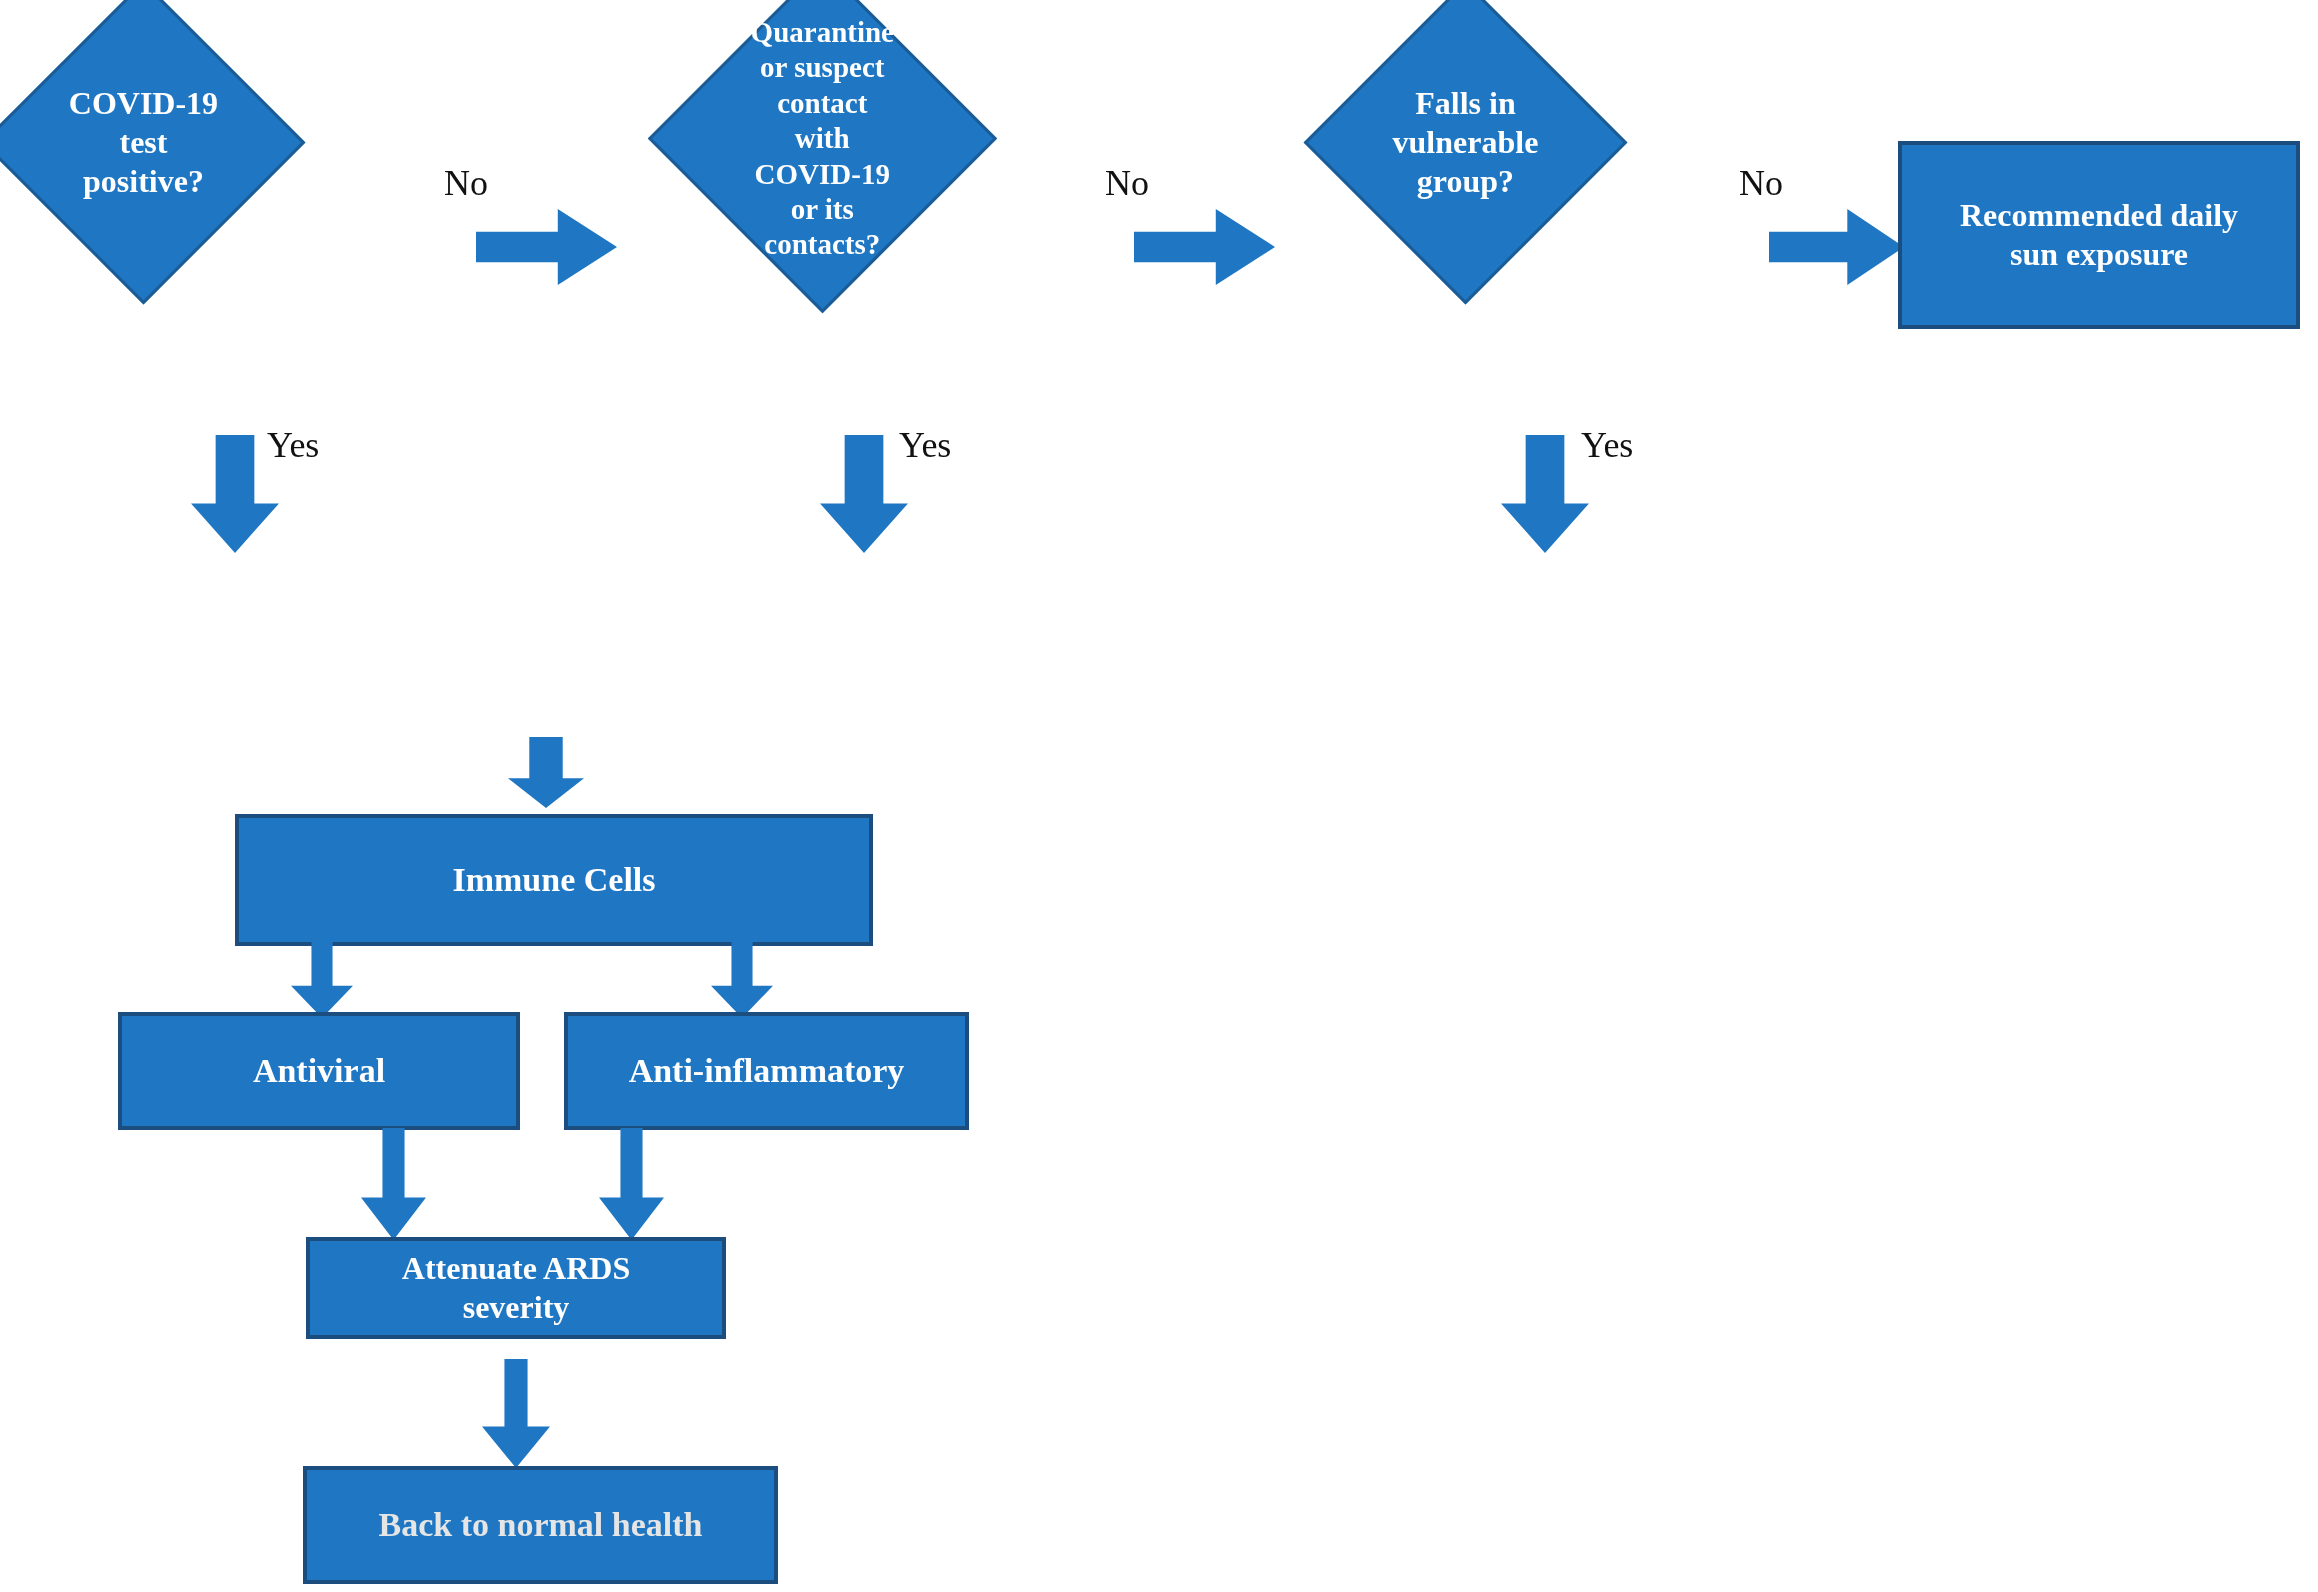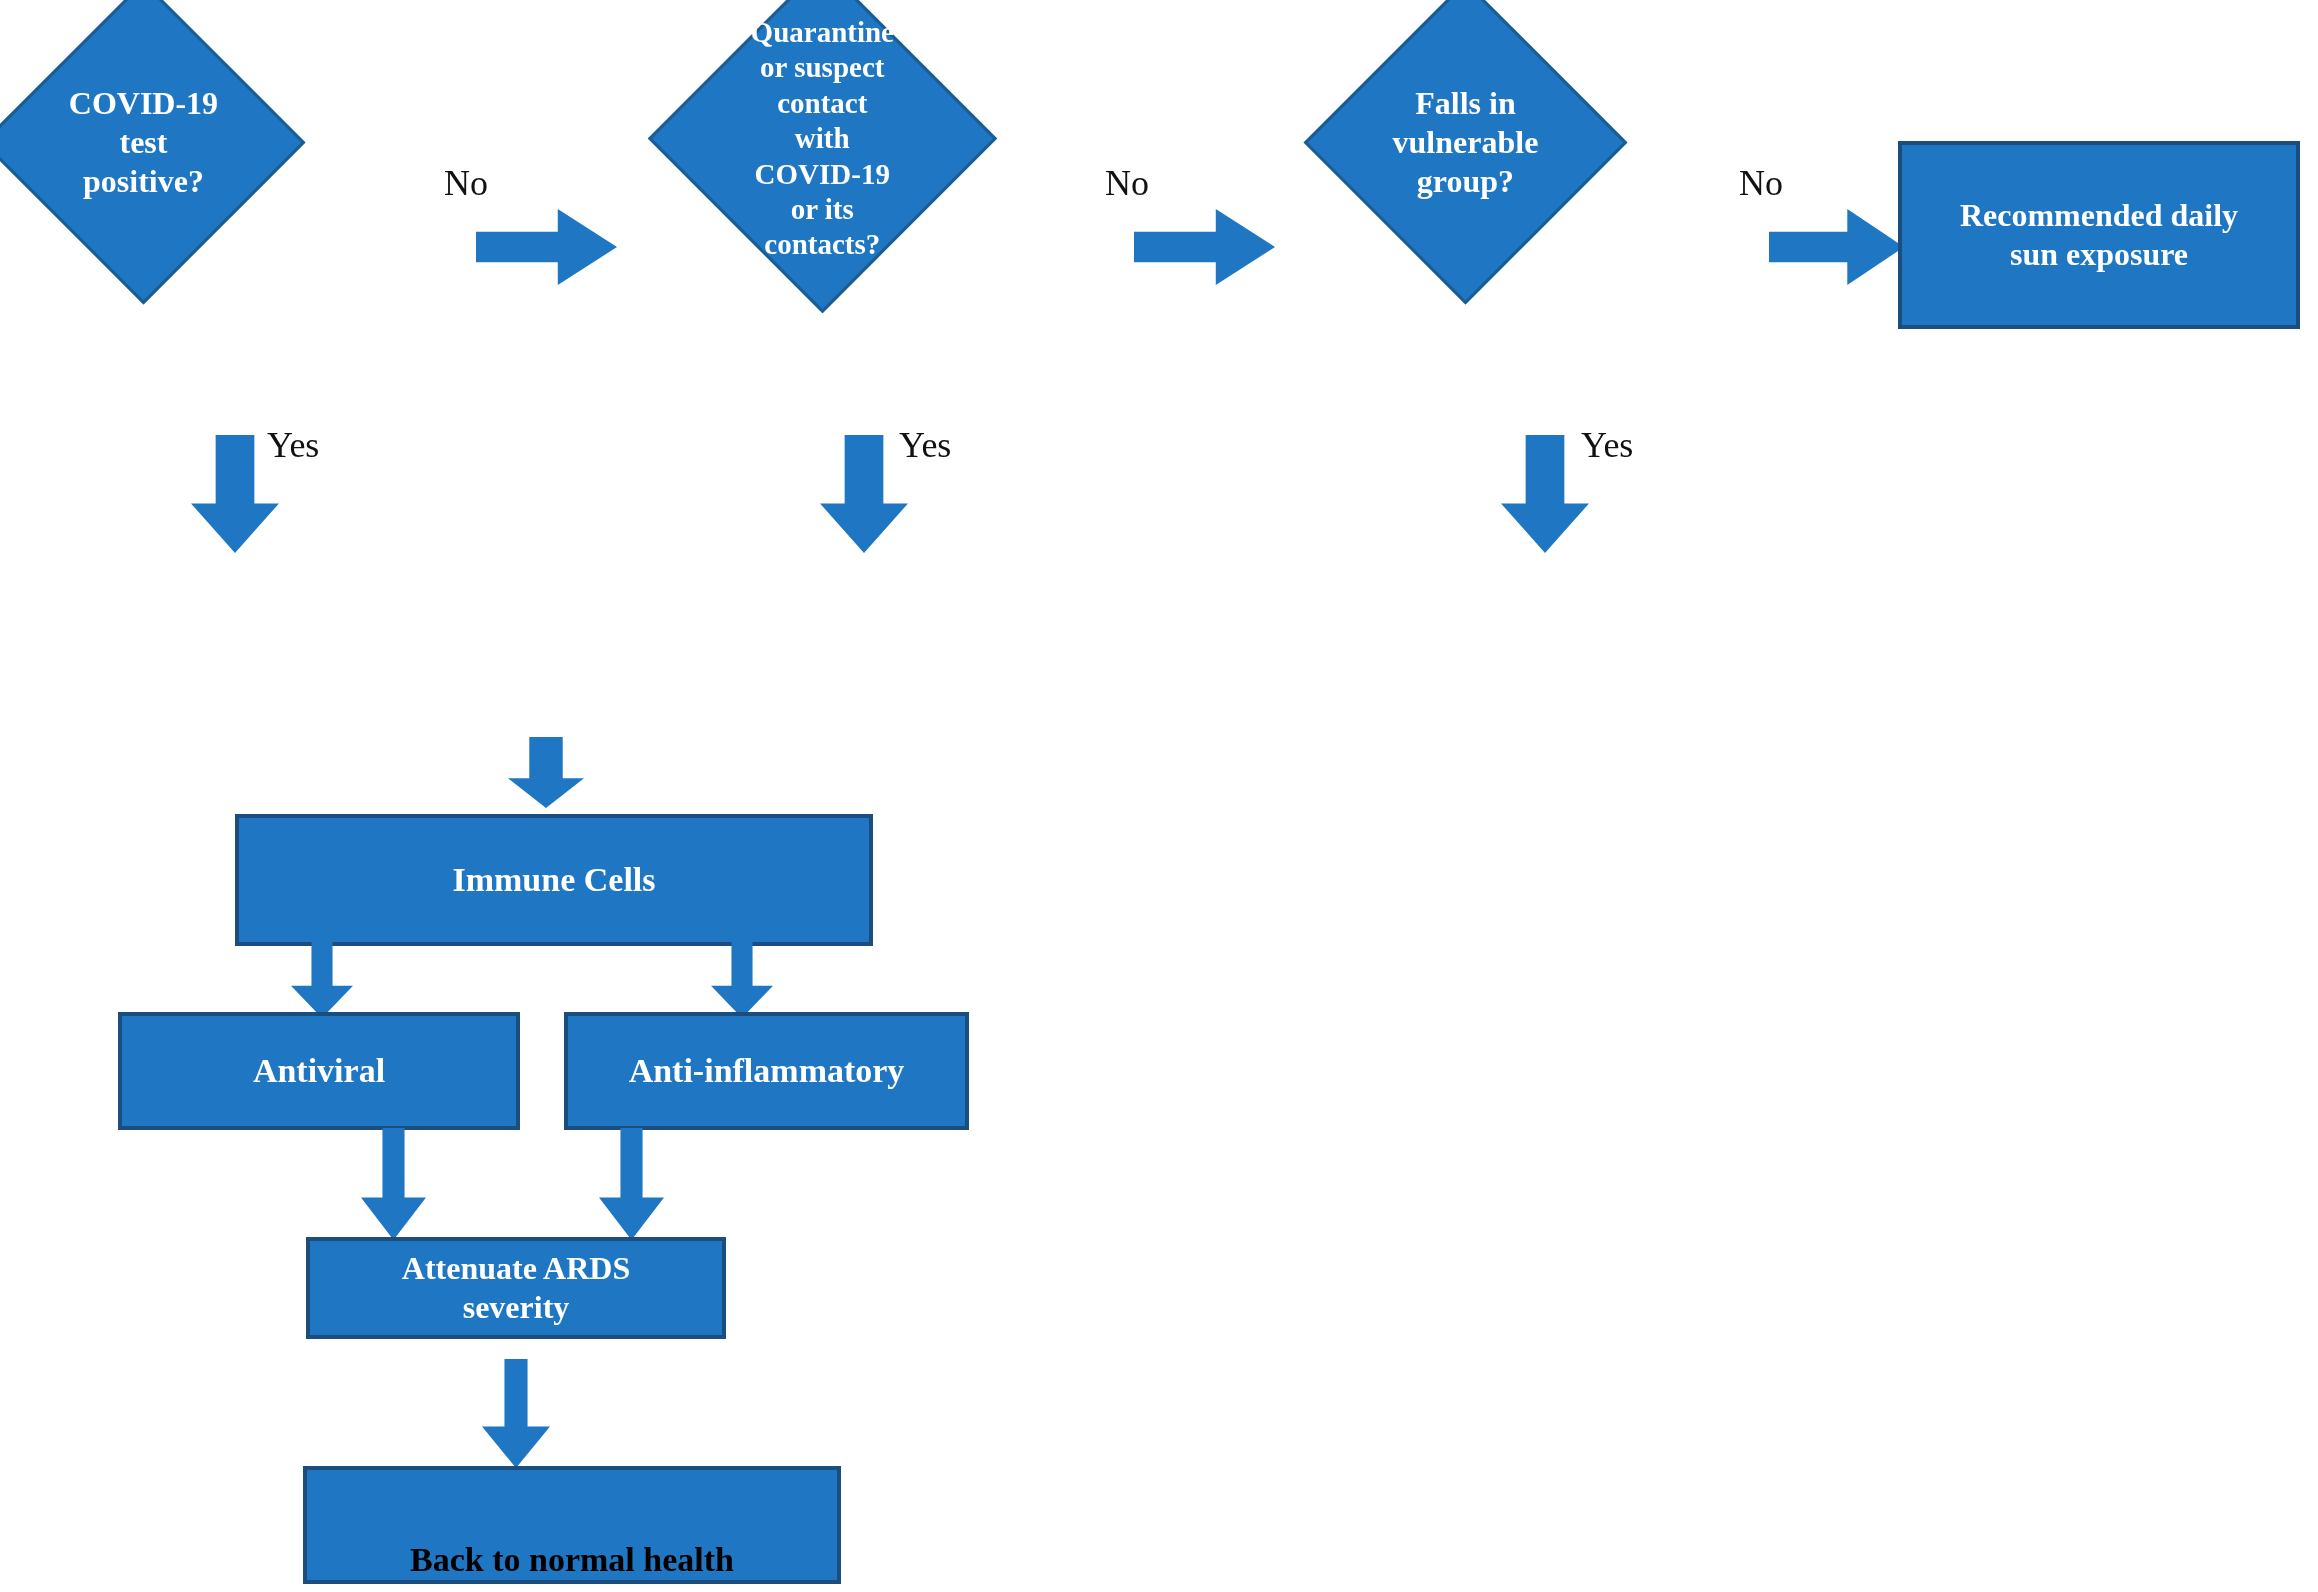--- a/index.html
+++ b/index.html
@@ -156,18 +156,18 @@
 
   <div class="arrow arrow-down-slim" style="left: 599px; top: 1128px; width: 65px; height: 112px; background: rgb(31, 119, 196);"></div>
 
   <div class="node rect" style="left: 306px; top: 1237px; width: 420px; height: 102px; font-size: 32px; background: rgb(31, 119, 196); border-color: rgb(27, 78, 126); color: rgb(255, 255, 255);">
     <span class="rlabel">Attenuate ARDS
 severity</span>
   </div>
 
   <div class="arrow arrow-down-slim" style="left: 482px; top: 1359px; width: 68px; height: 109px; background: rgb(31, 119, 196);"></div>
 
-  <div class="node rect" style="left: 303px; top: 1466px; width: 538px; height: 118px; font-size: 34px; background: rgb(31, 119, 196); border-color: rgb(27, 78, 126); color: #000000; align-items: flex-end;">
+  <div class="node rect" style="left: 303px; top: 1466px; width: 475px; height: 118px; font-size: 34px; background: rgb(31, 119, 196); border-color: rgb(27, 78, 126); color: #e5e5e5;">
     <span class="rlabel">Back to normal health</span>
   </div>
 
 </div>
 
 
 </body></html>

